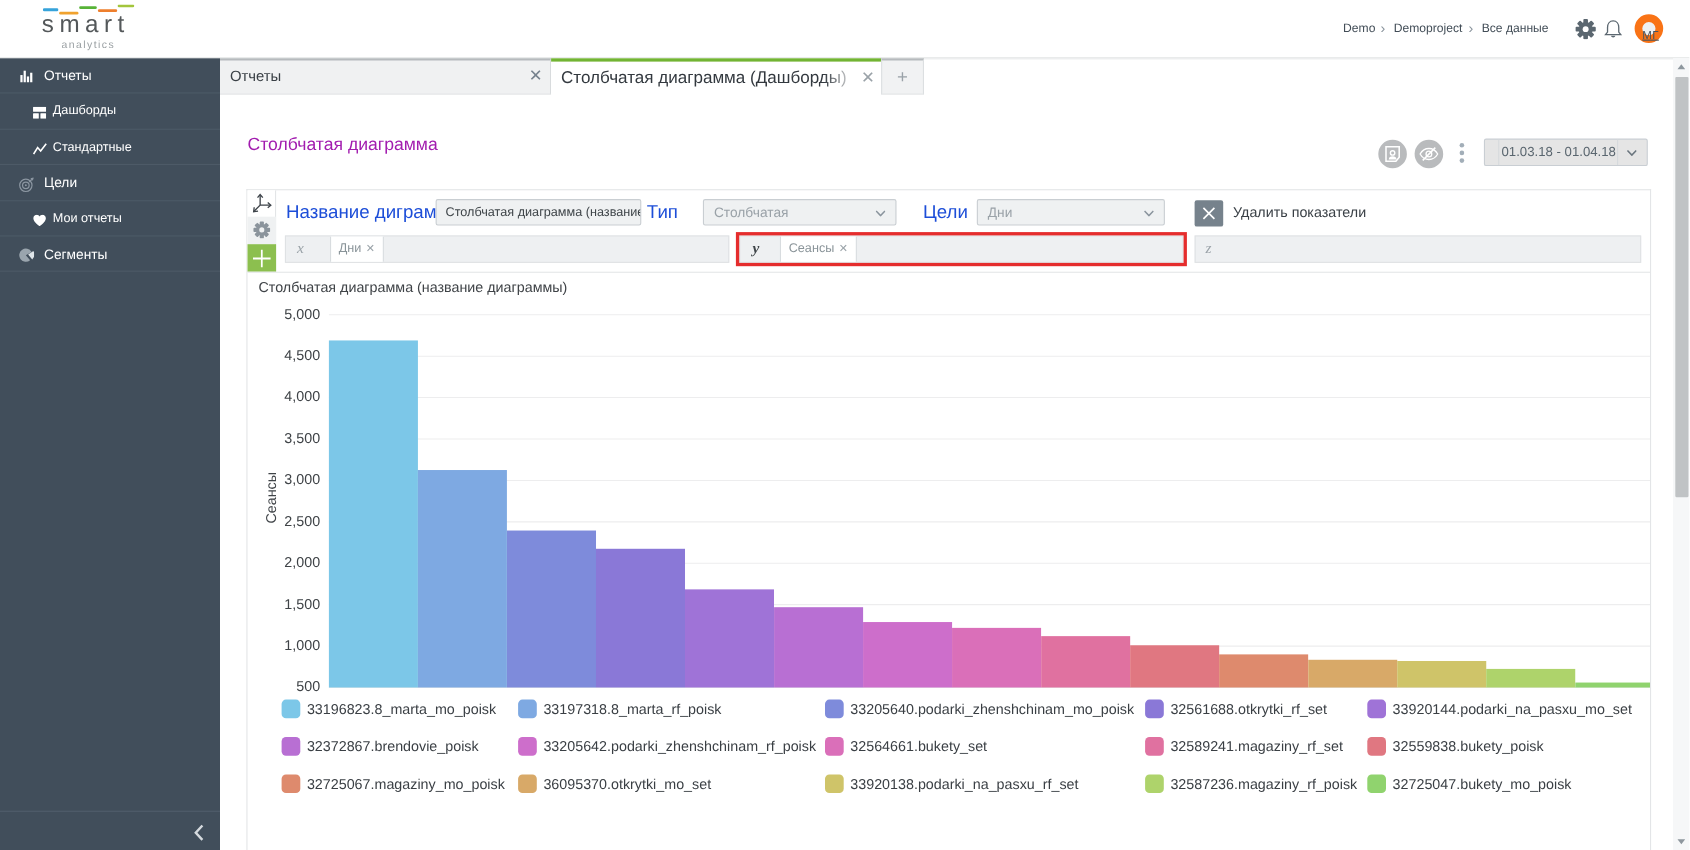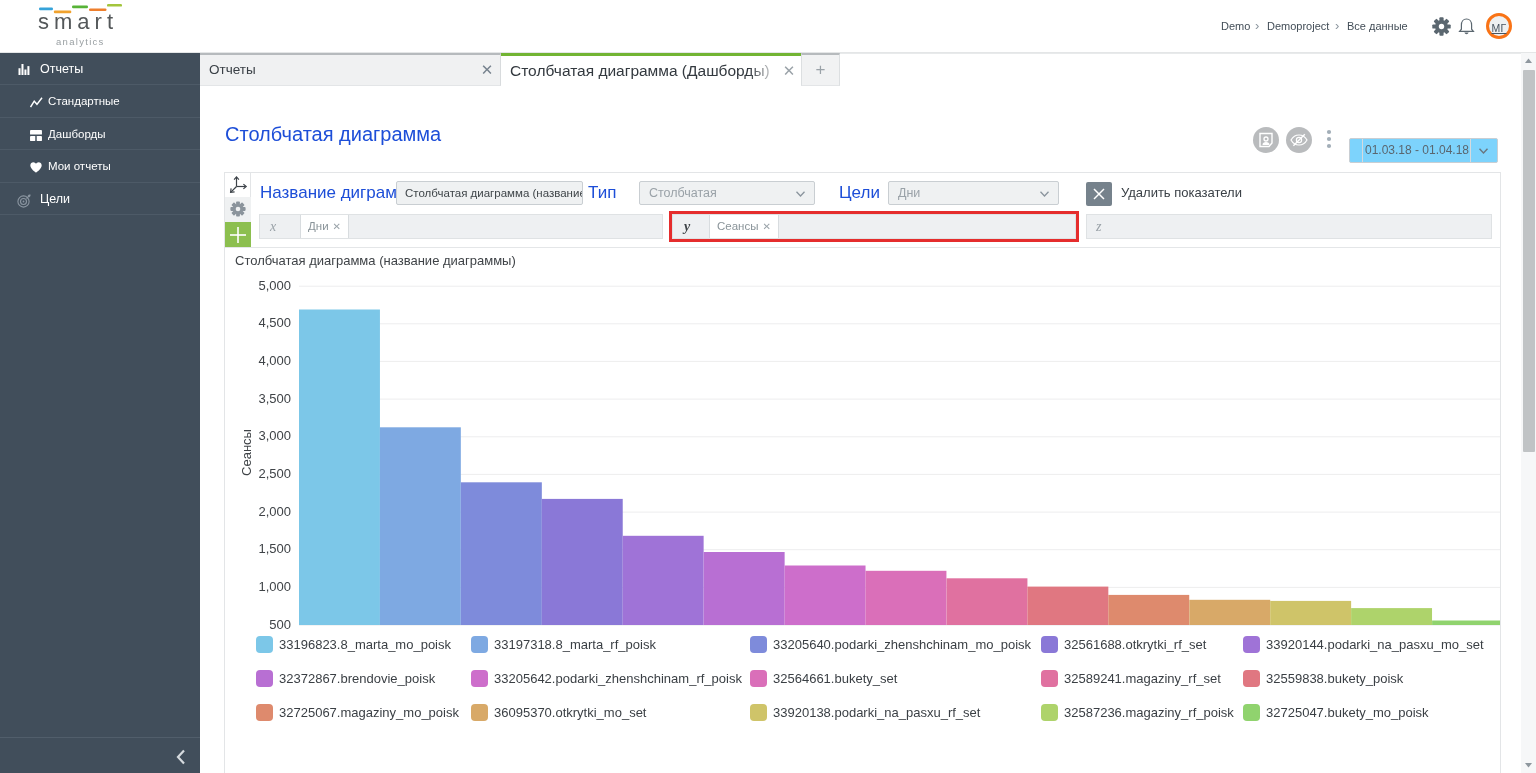--- a/index.html
+++ b/index.html
@@ -12,21 +12,21 @@
 
 #header { position:absolute; left:0; top:0; width:1536px; height:53px; background:#fff;
   border-bottom:1px solid #e4e6e7; }
 #logo-smart { position:absolute; left:38px; top:9px; font-size:22px; letter-spacing:5px;
   color:#54585a; }
 #logo-sub { position:absolute; left:56px; top:35.5px; font-size:9.5px; letter-spacing:1.3px;
   color:#9aa0a3; }
 .crumb { position:absolute; top:0; height:53px; line-height:53px; font-size:11px; color:#424d57; }
 .crumb-sep { position:absolute; top:0; height:53px; line-height:51px; font-size:13px; color:#8a949d; }
 #avatar { position:absolute; left:1486px; top:13px; width:26px; height:26px; border-radius:50%;
-  background:#eef0f2; border:3px solid #f97316; color:#475460; font-size:10.5px;
+  background:#eef0f2; border:7px solid #f97316; color:#475460; font-size:10.5px;
   text-align:center; line-height:24px; letter-spacing:0.3px;text-decoration:underline; }
 
 
 #sidebar { position:absolute; left:0; top:53px; width:200px; height:720px; background:#414e5b; }
 .snav { position:relative; width:200px; height:32.4px; border-bottom:1px solid #4d5a67;
   color:#fff; font-size:12.5px; }
 .snav .sub { font-size:11.5px; }
 .snav span { position:absolute; top:0; height:33px; line-height:33px; }
 .snav svg { position:absolute; }
 
@@ -41,23 +41,23 @@
 #tab2 .fade { position:absolute; right:22px; top:3px; width:30px; height:27px;
   background:linear-gradient(to right, rgba(255,255,255,0), #fff); }
 #tabplus { left:801px; width:39px; background:#f1f2f3; border-top:2px solid #b6babd;
   border-right:1px solid #dcdfe1; border-left:1px solid #dcdfe1; border-bottom:1px solid #e3e5e7; }
 #tabplus div { width:100%; height:30px; line-height:29px; text-align:center; font-size:17px; color:#9aa2a8; }
 #tabrest { position:absolute; left:840px; top:53px; width:681px; height:1px; background:#e8eaeb; }
 .tabx { position:absolute; top:0; width:30px; height:30px; line-height:30px; text-align:center;
   font-size:15px; color:#76828e; font-weight:300; }
 
 
-#h1 { position:absolute; left:225px; top:123px; font-size:20px; color:#1d4ed8; }
+#h1 { position:absolute; left:225px; top:123px; font-size:16px; color:#a21caf; }
 .circbtn { position:absolute; width:26px; height:26px; border-radius:50%; background:#b9bbbd; }
-#datebox { position:absolute; left:1349px; top:138px; width:149px; height:25px; background:#7dd3fc;
+#datebox { position:absolute; left:1349px; top:126px; width:149px; height:25px; background:#e5e5e5;
   border:1px solid #c9ced3; border-radius:2px; }
 #datebox .d1 { position:absolute; left:12px; top:0; width:1px; height:23px; background:#d6dadd; }
 #datebox .d2 { position:absolute; right:26px; top:0; width:1px; height:23px; background:#d6dadd; }
 #datebox .dtxt { position:absolute; left:13px; top:0; width:108px; height:23px; line-height:23px;
   text-align:center; font-size:12px; color:#5a666f; white-space:nowrap; }
 
 
 #panel { position:absolute; left:224px; top:172px; width:1277px; height:601px; background:#fff;
   border:1px solid #e3e5e7; border-bottom:none; }
 
@@ -152,48 +152,55 @@
     <div class="snav">
       <svg style="left:18px;top:11px" width="12" height="11" viewBox="0 0 13 13" fill="#fff">
         <rect x="0" y="5" width="2.4" height="8"></rect>
           <rect x="3.5" y="0" width="2.4" height="13"></rect>
         <rect x="7" y="6.5" width="2.4" height="6.5"></rect>
           <rect x="10.5" y="2.5" width="2.4" height="10.5"></rect>
       </svg>
       <span style="left:40px">Отчеты</span>
     </div>
     <div class="snav">
-      <svg style="left:30px;top:12px" width="13" height="11" viewBox="0 0 14 12">
-        <polyline points="0.5,11 4.5,4.5 7.5,8 13,0.8" fill="none" stroke="#fff" stroke-width="1.6"></polyline>
-      </svg>
-      <span class="sub" style="left:48px">Стандартные</span>
-    </div>
-    <div class="snav">
       <svg style="left:30px;top:12px" width="12" height="11" viewBox="0 0 13 12" fill="#fff">
         <rect x="0" y="0" width="13" height="5" rx="0.5"></rect>
         <rect x="0" y="6.5" width="5.7" height="5.5" rx="0.5"></rect>
         <rect x="7.3" y="6.5" width="5.7" height="5.5" rx="0.5"></rect>
       </svg>
       <span class="sub" style="left:48px">Дашборды</span>
     </div>
     <div class="snav">
-      <svg style="left:30px;top:12px" width="12" height="11" viewBox="0 0 13 12" fill="#fff">
-        <path d="M6.5 11.5 C6.5 11.5 0.3 7.6 0.3 3.7 C0.3 1.5 2 0.3 3.6 0.3 C4.9 0.3 6 1.1 6.5 2 C7 1.1 8.1 0.3 9.4 0.3 C11 0.3 12.7 1.5 12.7 3.7 C12.7 7.6 6.5 11.5 6.5 11.5 Z"></path>
-      </svg>
-      <span class="sub" style="left:48px">Мои отчеты</span>
+      <svg style="left:30px;top:12px" width="13" height="11" viewBox="0 0 14 12">
+        <polyline points="0.5,11 4.5,4.5 7.5,8 13,0.8" fill="none" stroke="#fff" stroke-width="1.6"></polyline>
+      </svg>
+      <span class="sub" style="left:48px">Стандартные</span>
     </div>
     <div class="snav">
       <svg style="left:17px;top:11px" width="14" height="14" viewBox="0 0 14 14">
         <circle cx="6.5" cy="7.5" r="5.6" fill="none" stroke="#8b96a1" stroke-width="1.1"></circle>
         <circle cx="6.5" cy="7.5" r="3" fill="none" stroke="#8b96a1" stroke-width="1.1"></circle>
         <circle cx="6.5" cy="7.5" r="0.9" fill="#8b96a1"></circle>
         <line x1="9.5" y1="4.5" x2="13" y2="1" stroke="#8b96a1" stroke-width="1.1"></line>
         <path d="M10.6 1.1 L13.6 0.4 L12.9 3.4 Z" fill="#8b96a1"></path>
       </svg>
       <span style="left:40px">Цели</span>
+    </div>
+    <div class="snav">
+      <svg style="left:30px;top:12px" width="12" height="11" viewBox="0 0 13 12" fill="#fff">
+        <path d="M6.5 11.5 C6.5 11.5 0.3 7.6 0.3 3.7 C0.3 1.5 2 0.3 3.6 0.3 C4.9 0.3 6 1.1 6.5 2 C7 1.1 8.1 0.3 9.4 0.3 C11 0.3 12.7 1.5 12.7 3.7 C12.7 7.6 6.5 11.5 6.5 11.5 Z"></path>
+      </svg>
+      <span class="sub" style="left:48px">Мои отчеты</span>
+    </div>
+    <div class="snav">
+      <svg style="left:17px;top:10px" width="14" height="14" viewBox="0 0 14 14">
+        <path d="M6.5 7 L10.36 11.6 A6 6 0 1 1 11.7 4 Z" fill="#9aa5ae"></path>
+        <path d="M8.6 6.4 L13.35 3.07 A5.8 5.8 0 0 1 12.33 10.84 Z" fill="#dfe5e9"></path>
+      </svg>
+      <span style="left:40px">Сегменты</span>
     </div>
     <div style="position:absolute;left:0;top:684px;width:200px;border-top:1px solid #515e6b;height:36px">
       <svg style="position:absolute;left:176px;top:11px" width="10" height="16" viewBox="0 0 10 16">
         <polyline points="8,1.5 2,8 8,14.5" fill="none" stroke="#d5dade" stroke-width="2.2"></polyline>
       </svg>
     </div>
   </div>
 
   <div class="tab" id="tab1">
     <div class="tlbl">Отчеты</div>

